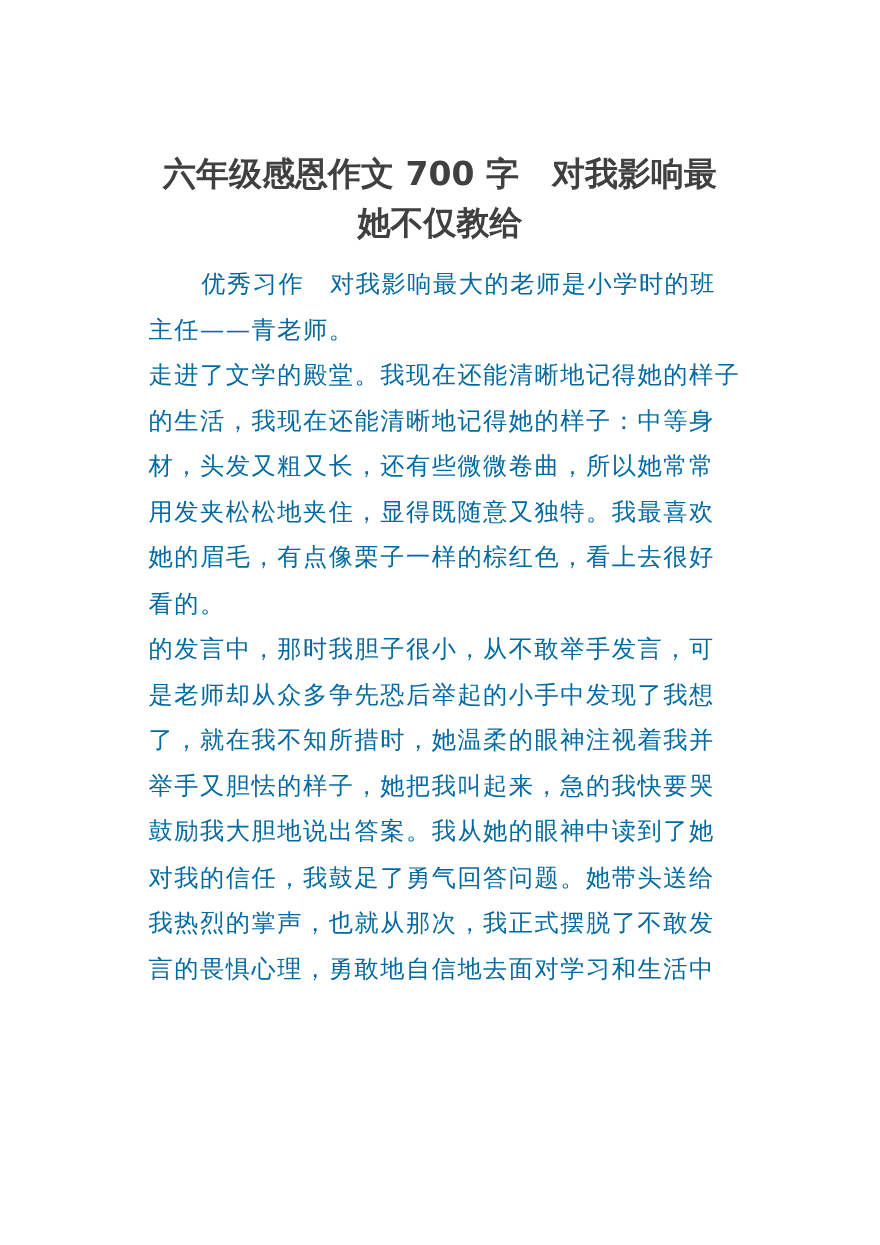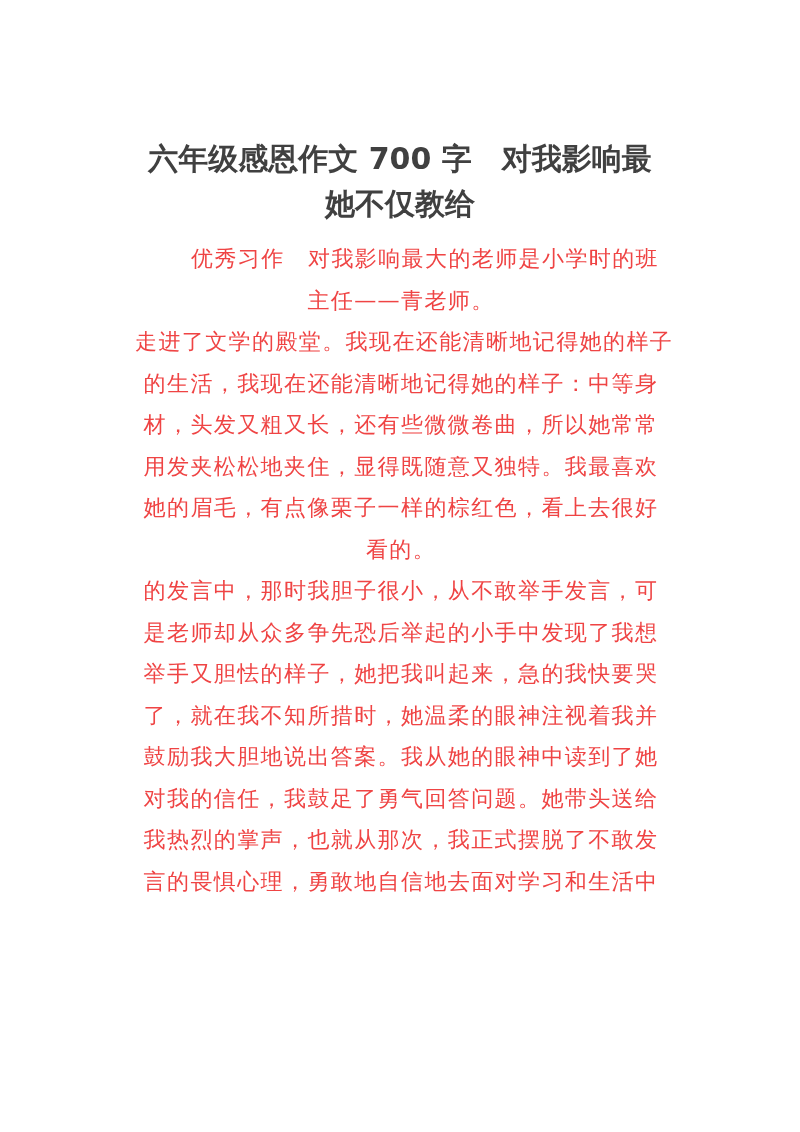--- a/index.html
+++ b/index.html
@@ -40,22 +40,21 @@
       white-space: pre;
     }
     .body-text {
       position: absolute;
       left: 135px;
       top: 238px;
       width: 532px;
       font-family: "DejaVu Serif", "Liberation Serif", serif;
       font-size: 22px;
       line-height: 41.5px;
-      color: #ef4444;
-      text-align: center;
+      color: #0369a1;
     }
     .line {
       display: block;
       white-space: pre;
       letter-spacing: 1.4px;
       height: 41.5px;
     }
     .line.indent {
       padding-left: 48px;
     }
@@ -78,21 +77,21 @@
       <span class="line">走进了文学的殿堂。我现在还能清晰地记得她的样子</span>
       <span class="line">的生活，我现在还能清晰地记得她的样子：中等身</span>
       <span class="line">材，头发又粗又长，还有些微微卷曲，所以她常常</span>
       <span class="line">用发夹松松地夹住，显得既随意又独特。我最喜欢</span>
       <span class="line">她的眉毛，有点像栗子一样的棕红色，看上去很好</span>
       <span class="line">看的。</span>
     </div>
     <div>
       <span class="line">的发言中，那时我胆子很小，从不敢举手发言，可</span>
       <span class="line">是老师却从众多争先恐后举起的小手中发现了我想</span>
+      <span class="line">了，就在我不知所措时，她温柔的眼神注视着我并</span>
       <span class="line">举手又胆怯的样子，她把我叫起来，急的我快要哭</span>
-      <span class="line">了，就在我不知所措时，她温柔的眼神注视着我并</span>
       <span class="line">鼓励我大胆地说出答案。我从她的眼神中读到了她</span>
       <span class="line">对我的信任，我鼓足了勇气回答问题。她带头送给</span>
       <span class="line">我热烈的掌声，也就从那次，我正式摆脱了不敢发</span>
       <span class="line">言的畏惧心理，勇敢地自信地去面对学习和生活中</span>
     </div>
   </div>
 </div>
 
 </body></html>

